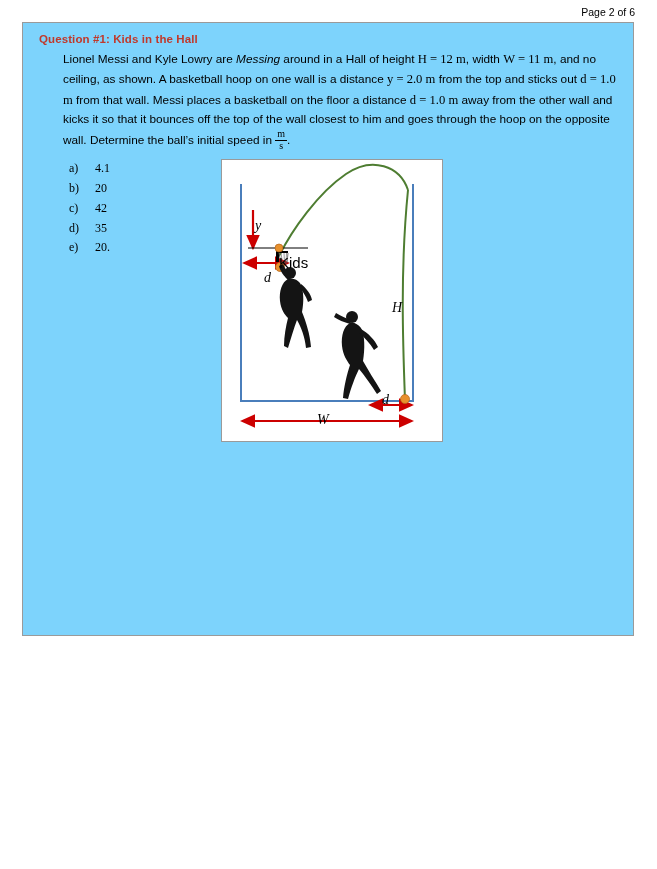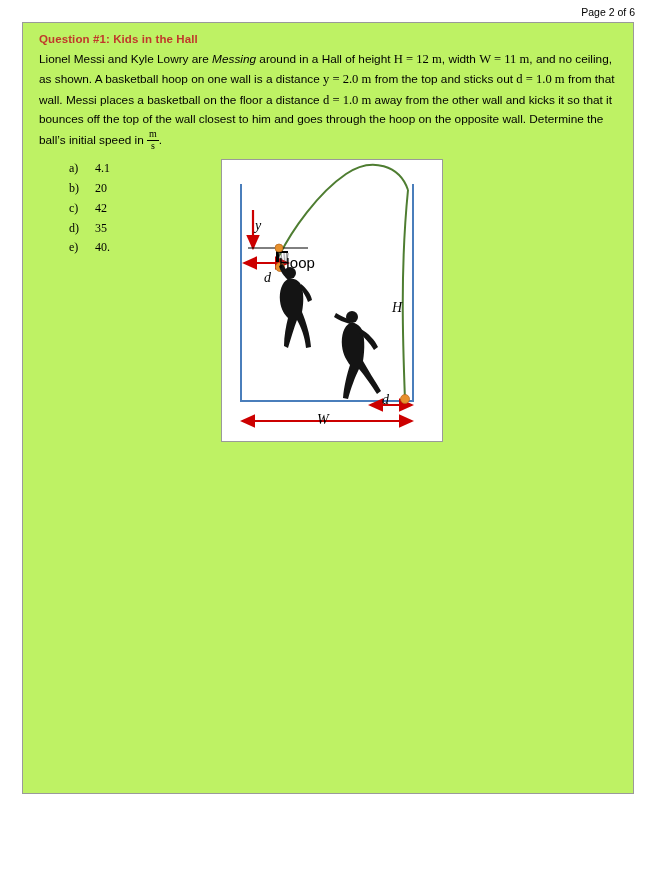--- a/index.html
+++ b/index.html
@@ -20,43 +20,44 @@
     top: 6px;
     right: 22px;
     font-size: 10.5px;
     color: #000;
   }
   .page-frame {
     position: absolute;
     left: 22px;
     top: 22px;
     width: 612px;
-    height: 772px;
+    height: 614px;
     border: 1px solid #9a9a9a;
     box-sizing: border-box;
-    background: #bef264;
+    background: #7dd3fc;
   }
   .content {
     position: absolute;
     left: 16px;
     top: 10px;
     right: 16px;
   }
   .q-title {
     font-size: 11.5px;
     font-weight: bold;
     color: #c0392b;
     margin-bottom: 4px;
     letter-spacing: 0.1px;
   }
   .q-body {
     font-size: 11.8px;
     line-height: 1.62;
     text-align: left;
     color: #000;
+    margin-left: 24px;
   }
   .q-body i { font-style: italic; }
   .mathnum {
     font-family: "Liberation Serif", serif;
     font-size: 12.6px;
   }
   .frac {
     display: inline-block;
     vertical-align: -0.45em;
     text-align: center;
@@ -162,21 +163,21 @@
       <div class="choice">
         <span class="lab">c)</span>
         <span class="val">42</span>
       </div>
       <div class="choice">
         <span class="lab">d)</span>
         <span class="val">35</span>
       </div>
       <div class="choice">
         <span class="lab">e)</span>
-        <span class="val">40.</span>
+        <span class="val">20.</span>
       </div>
     </div>
   </div>
 
   <div class="figure">
     <div class="fig-inner">
 
       <div class="wall-left"></div>
       <div class="wall-right"></div>
       <div class="floor"></div>
@@ -235,19 +236,19 @@
                    C 125 214, 122 226, 121 238 L 126 239 C 129 228, 133 217, 137 209
                    C 143 216, 150 226, 155 234 L 159 231 C 153 221, 146 210, 141 201
                    C 143 189, 143 175, 139 168 C 136 164, 132 162, 128 163 Z"></path>
           <path d="M 139 169 C 146 173, 153 180, 156 187 L 152 190 C 148 183, 142 177, 137 173 Z"></path>
           <path d="M 128 164 C 122 162, 116 160, 112 157 L 114 153 C 119 156, 125 159, 130 160 Z"></path>
         </g>
       </svg>
 
       <div class="lbl lbl-y">y</div>
       <div class="lbl lbl-d1">d</div>
-      <div class="lbl-hoop">Hoop</div>
+      <div class="lbl-hoop">Kids</div>
       <div class="lbl lbl-H">H</div>
       <div class="lbl lbl-W">W</div>
       <div class="lbl lbl-d2">d</div>
     </div>
   </div>
 </div>
 
 </body></html>

